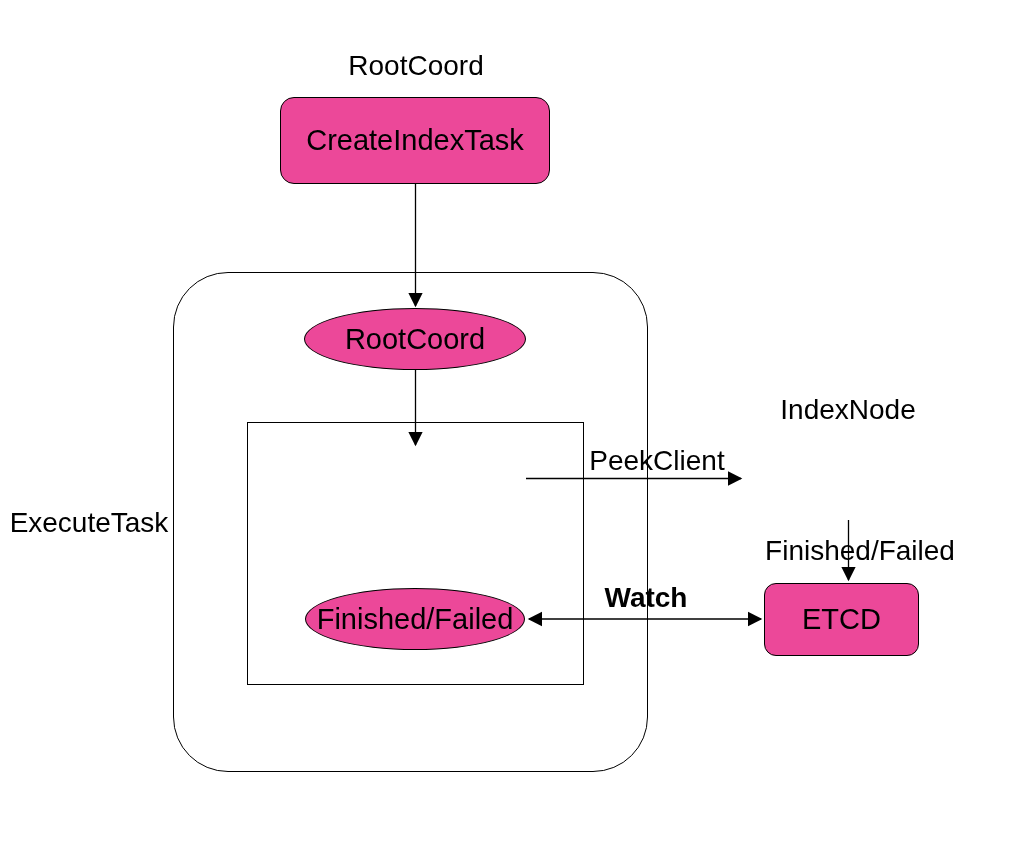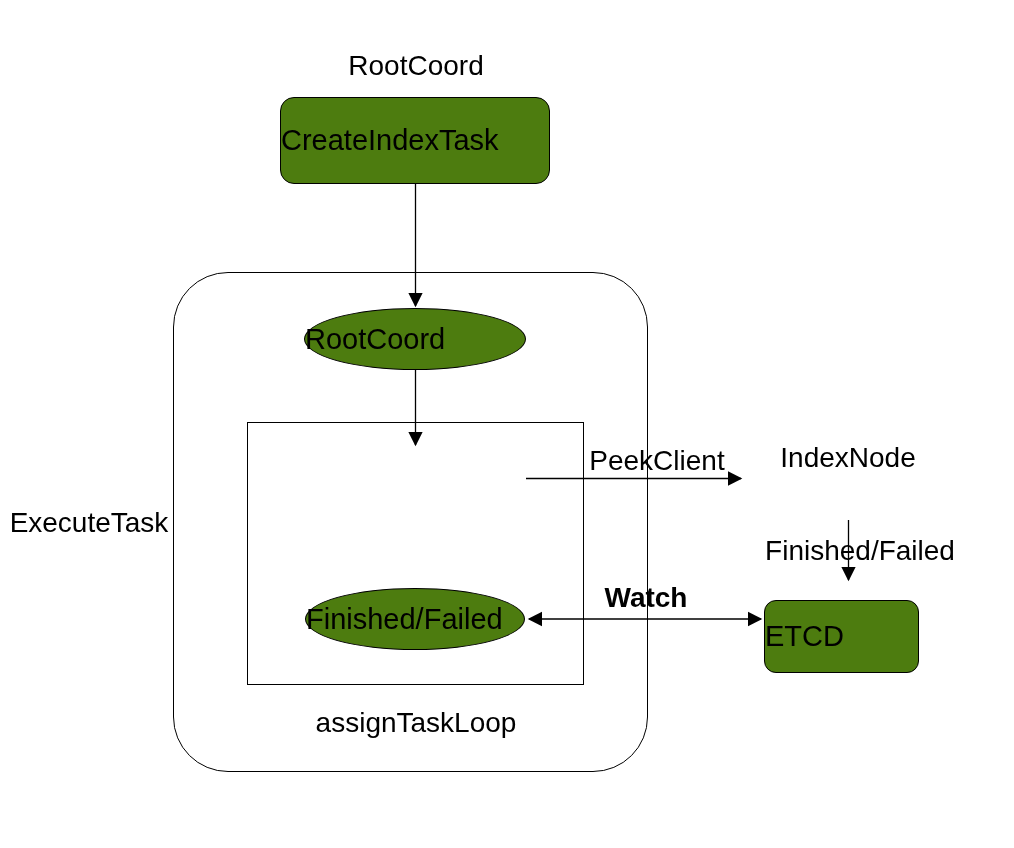--- a/index.html
+++ b/index.html
@@ -7,22 +7,22 @@
   body {
     width: 1014px; height: 848px;
     position: relative;
     font-family: "Liberation Sans", sans-serif;
     color: #000000;
     overflow: hidden;
   }
   .canvas { position: absolute; left: 0; top: 0; width: 1014px; height: 848px; }
 
   
-  .shape { position: absolute; background: #4d7c0f; border: 1px solid #000000;
-           display: flex; align-items: center; 
+  .shape { position: absolute; background: #ec4899; border: 1px solid #000000;
+           display: flex; align-items: center; justify-content: center;
            font-size: 29px; line-height: 1; white-space: nowrap; z-index: 1; }
   .rounded-box { border-radius: 14px; }
   .ellipse { border-radius: 50%; }
   .group-frame { position: absolute; background: transparent; border: 1px solid #000000; z-index: 0; }
 
   
   .label { position: absolute; transform: translate(-50%, -50%);
            font-size: 28px; line-height: 1.15; white-space: nowrap; z-index: 3; }
 
   
@@ -45,44 +45,43 @@
   <div class="shape ellipse" style="left:304px; top:308px; width:222px; height:62px;">
     <span>RootCoord</span>
   </div>
 
 
   <div class="shape ellipse" style="left:305px; top:588px; width:220px; height:62px;">
     <span>Finished/Failed</span>
   </div>
 
 
-  <div class="shape rounded-box" style="left:764px; top:583px; width:155px; height:73px; border-radius:12px;margin-top:17px;">
+  <div class="shape rounded-box" style="left:764px; top:583px; width:155px; height:73px; border-radius:12px;">
     <span>ETCD</span>
   </div>
 
   <svg class="connectors" width="1014" height="848" viewBox="0 0 1014 848">
     <defs>
       <marker id="arrow" viewBox="0 0 12 12" refX="10.5" refY="6" markerWidth="12" markerHeight="12" orient="auto-start-reverse">
         <path d="M0.5,0.5 L11.5,6 L0.5,11.5 z" fill="#000000"></path>
       </marker>
     </defs>
     <line x1="415.5" y1="184" x2="415.5" y2="306" marker-end="url(#arrow)"></line>
     <line x1="415.5" y1="370" x2="415.5" y2="445" marker-end="url(#arrow)"></line>
     <line x1="526" y1="478.5" x2="741" y2="478.5" marker-end="url(#arrow)"></line>
     <line x1="848.5" y1="520" x2="848.5" y2="580" marker-end="url(#arrow)"></line>
     <line x1="529" y1="619" x2="761" y2="619" marker-start="url(#arrow)" marker-end="url(#arrow)"></line>
   </svg>
 
   <div class="label" style="left:416px; top:66px;">RootCoord</div>
 
   <div class="label" style="left:89px; top:523px;">ExecuteTask</div>
 
-  <div class="label" style="left:848px; top:410px;margin-top:48px;">IndexNode</div>
+  <div class="label" style="left:848px; top:410px;">IndexNode</div>
 
-  <div class="label" style="left:416px; top:723px;">assignTaskLoop</div>
 
   <div class="label" style="left:657px; top:461px;">PeekClient</div>
 
   <div class="label" style="left:860px; top:551px;">Finished/Failed</div>
 
   <div class="label" style="left:646px; top:598px;font-weight:bold;">Watch</div>
 
 </div>
 
 </body></html>

